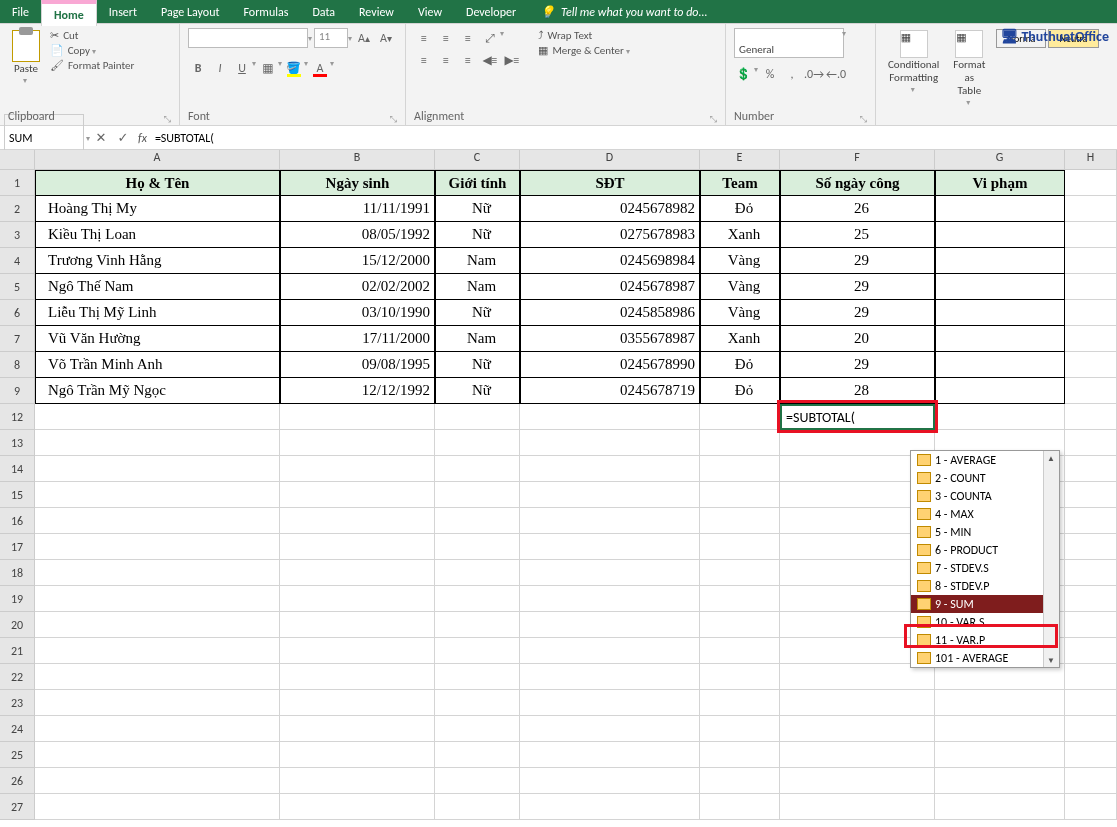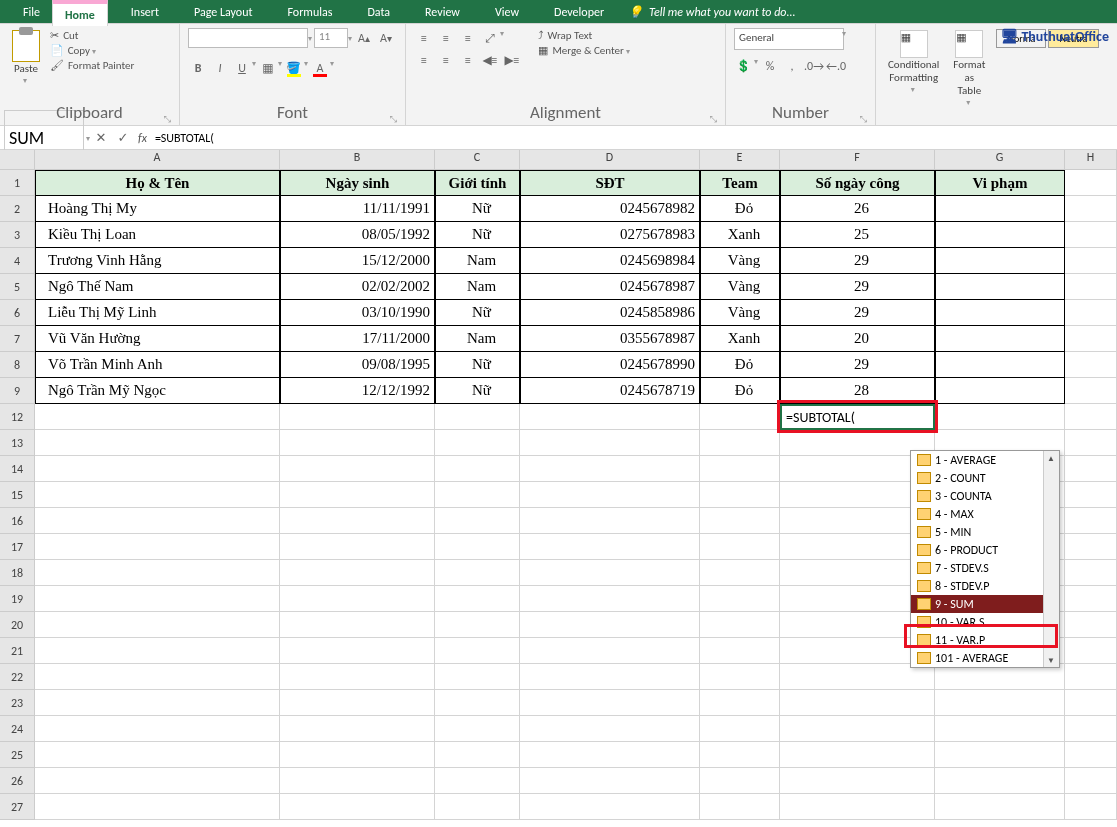--- a/index.html
+++ b/index.html
@@ -1,50 +1,50 @@
 <!DOCTYPE html>
 <html><head>
 <meta charset="utf-8">
 <style>
 *{box-sizing:border-box;margin:0;padding:0;font-family:"Segoe UI",Calibri,Arial,sans-serif;}
 body{background:#fff;width:1117px;height:827px;overflow:hidden;position:relative;font-size:13px;}
 .tabbar{display:flex;align-items:center;background:#fff;height:24px;border-bottom:1px solid #d4d4d4;font-size:12px;color:#fff;}
 .tab{padding:4px 12px;color:#fff;background:#217346;cursor:pointer;}
 .tab.active{background:#fff;color:#217346;border-top:6px solid #f9a8d4;border-left:1px solid #d4d4d4;border-right:1px solid #d4d4d4;font-weight:600;}
 .tab.home{background:#217346;color:#fff;}
-.tabbar .tab:not(.home){background:#217346;margin-left:11px;}
+.tabbar .tab:not(.home){background:#217346;}
 .tabbar{background:#217346;}
 .tab.file{background:#1d6a3e;}
 .tab:not(.active){color:#fff;}
 .tellme{color:#fff;padding:4px 12px;display:flex;align-items:center;gap:6px;font-style:italic;}
 .ribbon{background:#f3f3f3;display:flex;height:102px;border-bottom:1px solid #d4d4d4;}
 .group{border-right:1px solid #d4d4d4;padding:4px 8px 0 8px;display:flex;flex-direction:column;justify-content:space-between;}
-.group-label{text-align:center;font-size:17px;color:#666;padding:2px 0;position:relative;}
+.group-label{text-align:left;font-size:12px;color:#666;padding:2px 0;position:relative;}
 .group-label::after{content:"⤡";position:absolute;right:0;bottom:0;font-size:9px;color:#888;}
 .group-body{display:flex;gap:6px;align-items:flex-start;}
 .big-btn{display:flex;flex-direction:column;align-items:center;font-size:11px;color:#444;padding:2px 4px;}
 .icon{display:inline-block;}
 .paste-icon{width:28px;height:32px;background:#fff;border:1px solid #c19b00;position:relative;}
 .paste-icon::before{content:"";position:absolute;top:-4px;left:6px;width:14px;height:8px;background:#999;border-radius:2px;}
 .small-item{display:flex;align-items:center;gap:4px;font-size:11px;color:#555;padding:1px 0;}
 .font-row{display:flex;gap:2px;align-items:center;margin-bottom:4px;}
 .font-box{border:1px solid #bbb;background:#fff;padding:1px 4px;font-size:11px;color:#888;min-width:70px;height:20px;}
 .size-box{border:1px solid #bbb;background:#fff;padding:1px 4px;font-size:11px;color:#888;width:34px;height:20px;text-align:left;}
 .btn-row{display:flex;gap:2px;}
 .sqbtn{width:20px;height:20px;display:flex;align-items:center;justify-content:center;font-size:12px;color:#666;border:1px solid transparent;}
 .sqbtn.u{text-decoration:underline;}
 .dd{font-size:8px;color:#999;margin-left:-2px;}
 .align-grid{display:flex;flex-direction:column;gap:2px;}
 .align-row{display:flex;gap:2px;}
-.number-box{border:1px solid #bbb;background:#fff;padding:2px 4px;font-size:11px;color:#444;min-width:110px;height:22px;}
+.number-box{border:1px solid #bbb;background:#fff;padding:14px 4px;font-size:11px;color:#444;min-width:110px;height:22px;}
 .logo{position:absolute;top:24px;right:4px;font-size:14px;color:#21459c;font-weight:600;padding:4px;}
 .cell-style{display:flex;flex-direction:row;font-size:10px;}
 .style-swatch{border:1px solid #999;padding:2px 10px;margin:1px;font-size:10px;}
 .fbar{display:flex;align-items:center;height:24px;border-bottom:1px solid #d4d4d4;background:#fff;}
-.namebox{width:80px;border:1px solid #ccc;padding:16px 4px;margin:0 4px;font-size:18px;}
+.namebox{width:80px;border:1px solid #ccc;padding:16px 4px;margin:0 4px;font-size:12px;}
 .fbtn{width:22px;text-align:center;color:#666;font-size:13px;}
 .fx{font-style:italic;color:#555;font-size:12px;padding:0 4px;}
 .formula-input{flex:1;padding:2px 4px;font-size:12px;color:#000;}
 .sheet{position:relative;}
 .col-headers{display:flex;}
 .corner{width:35px;height:20px;background:#e6e6e6;border-right:1px solid #ccc;border-bottom:1px solid #ccc;}
 .ch{height:20px;background:#e6e6e6;border-right:1px solid #ccc;border-bottom:1px solid #ccc;text-align:center;font-size:12px;color:#444;}
 .row{display:flex;}
 .rh{width:35px;background:#e6e6e6;border-right:1px solid #ccc;border-bottom:1px solid #ccc;text-align:center;font-size:12px;color:#444;height:26px;line-height:26px;}
 .cell{border-right:1px solid #d4d4d4;border-bottom:1px solid #d4d4d4;height:26px;display:flex;align-items:center;padding:0 4px;font-family:"Times New Roman",serif;font-size:15px;}

